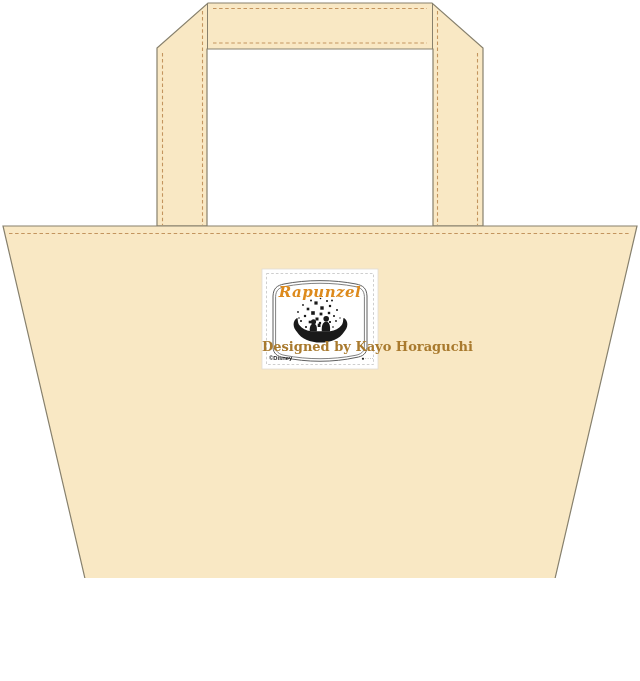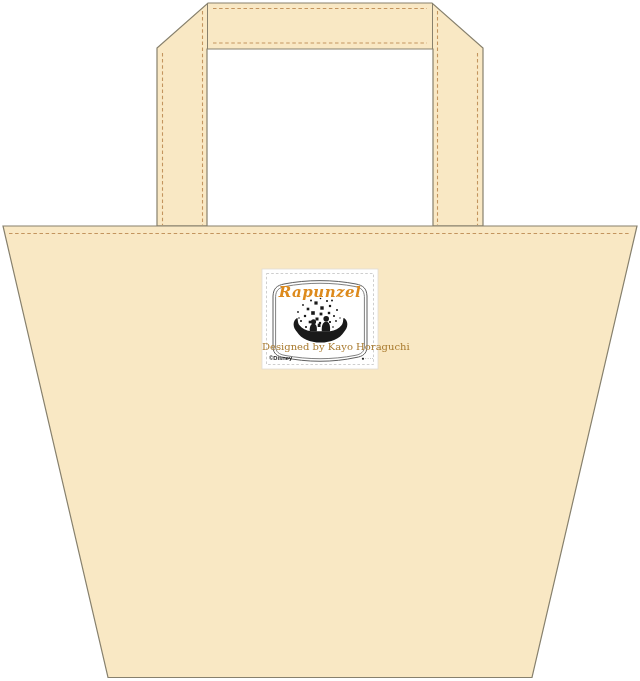--- a/index.html
+++ b/index.html
@@ -1,31 +1,31 @@
 <!DOCTYPE html>
 <html><head>
 <meta charset="utf-8">
 <style>
   html,body{margin:0;padding:0;background:#ffffff;}
   #stage{
-    position:relative;width:640px;height:681px;background:#ffffff;
+    position:relative;width:640px;height:578px;background:#ffffff;
     font-family:"Liberation Sans",sans-serif;overflow:hidden;
   }
   #bag-svg{position:absolute;left:0;top:0;}
   .txt{position:absolute;white-space:nowrap;}
   #rapunzel-title{
     left:262px;top:284px;width:116px;text-align:center;
     font-family:"DejaVu Serif","Liberation Serif",serif;
     font-style:italic;font-weight:bold;font-size:15px;line-height:16px;
     color:#dd8a1c;letter-spacing:0.5px;
   }
   #designer-credit{
     left:262px;top:343px;width:116px;text-align:right;
     font-family:"DejaVu Serif","Liberation Serif",serif;
-    font-size:10px;line-height:8px;color:#a97a2e;font-weight:normal;
+    font-size:13px;line-height:8px;color:#a97a2e;font-weight:bold;
   }
   #disney-copyright{
     left:269px;top:355px;width:40px;text-align:left;
     font-size:5.8px;line-height:6px;color:#1c1c1c;font-weight:bold;
   }
   #product-mark{
     left:328px;top:355px;width:46px;text-align:right;
     font-size:5px;line-height:6px;color:#1c1c1c;letter-spacing:0.6px;
   }
 </style>

